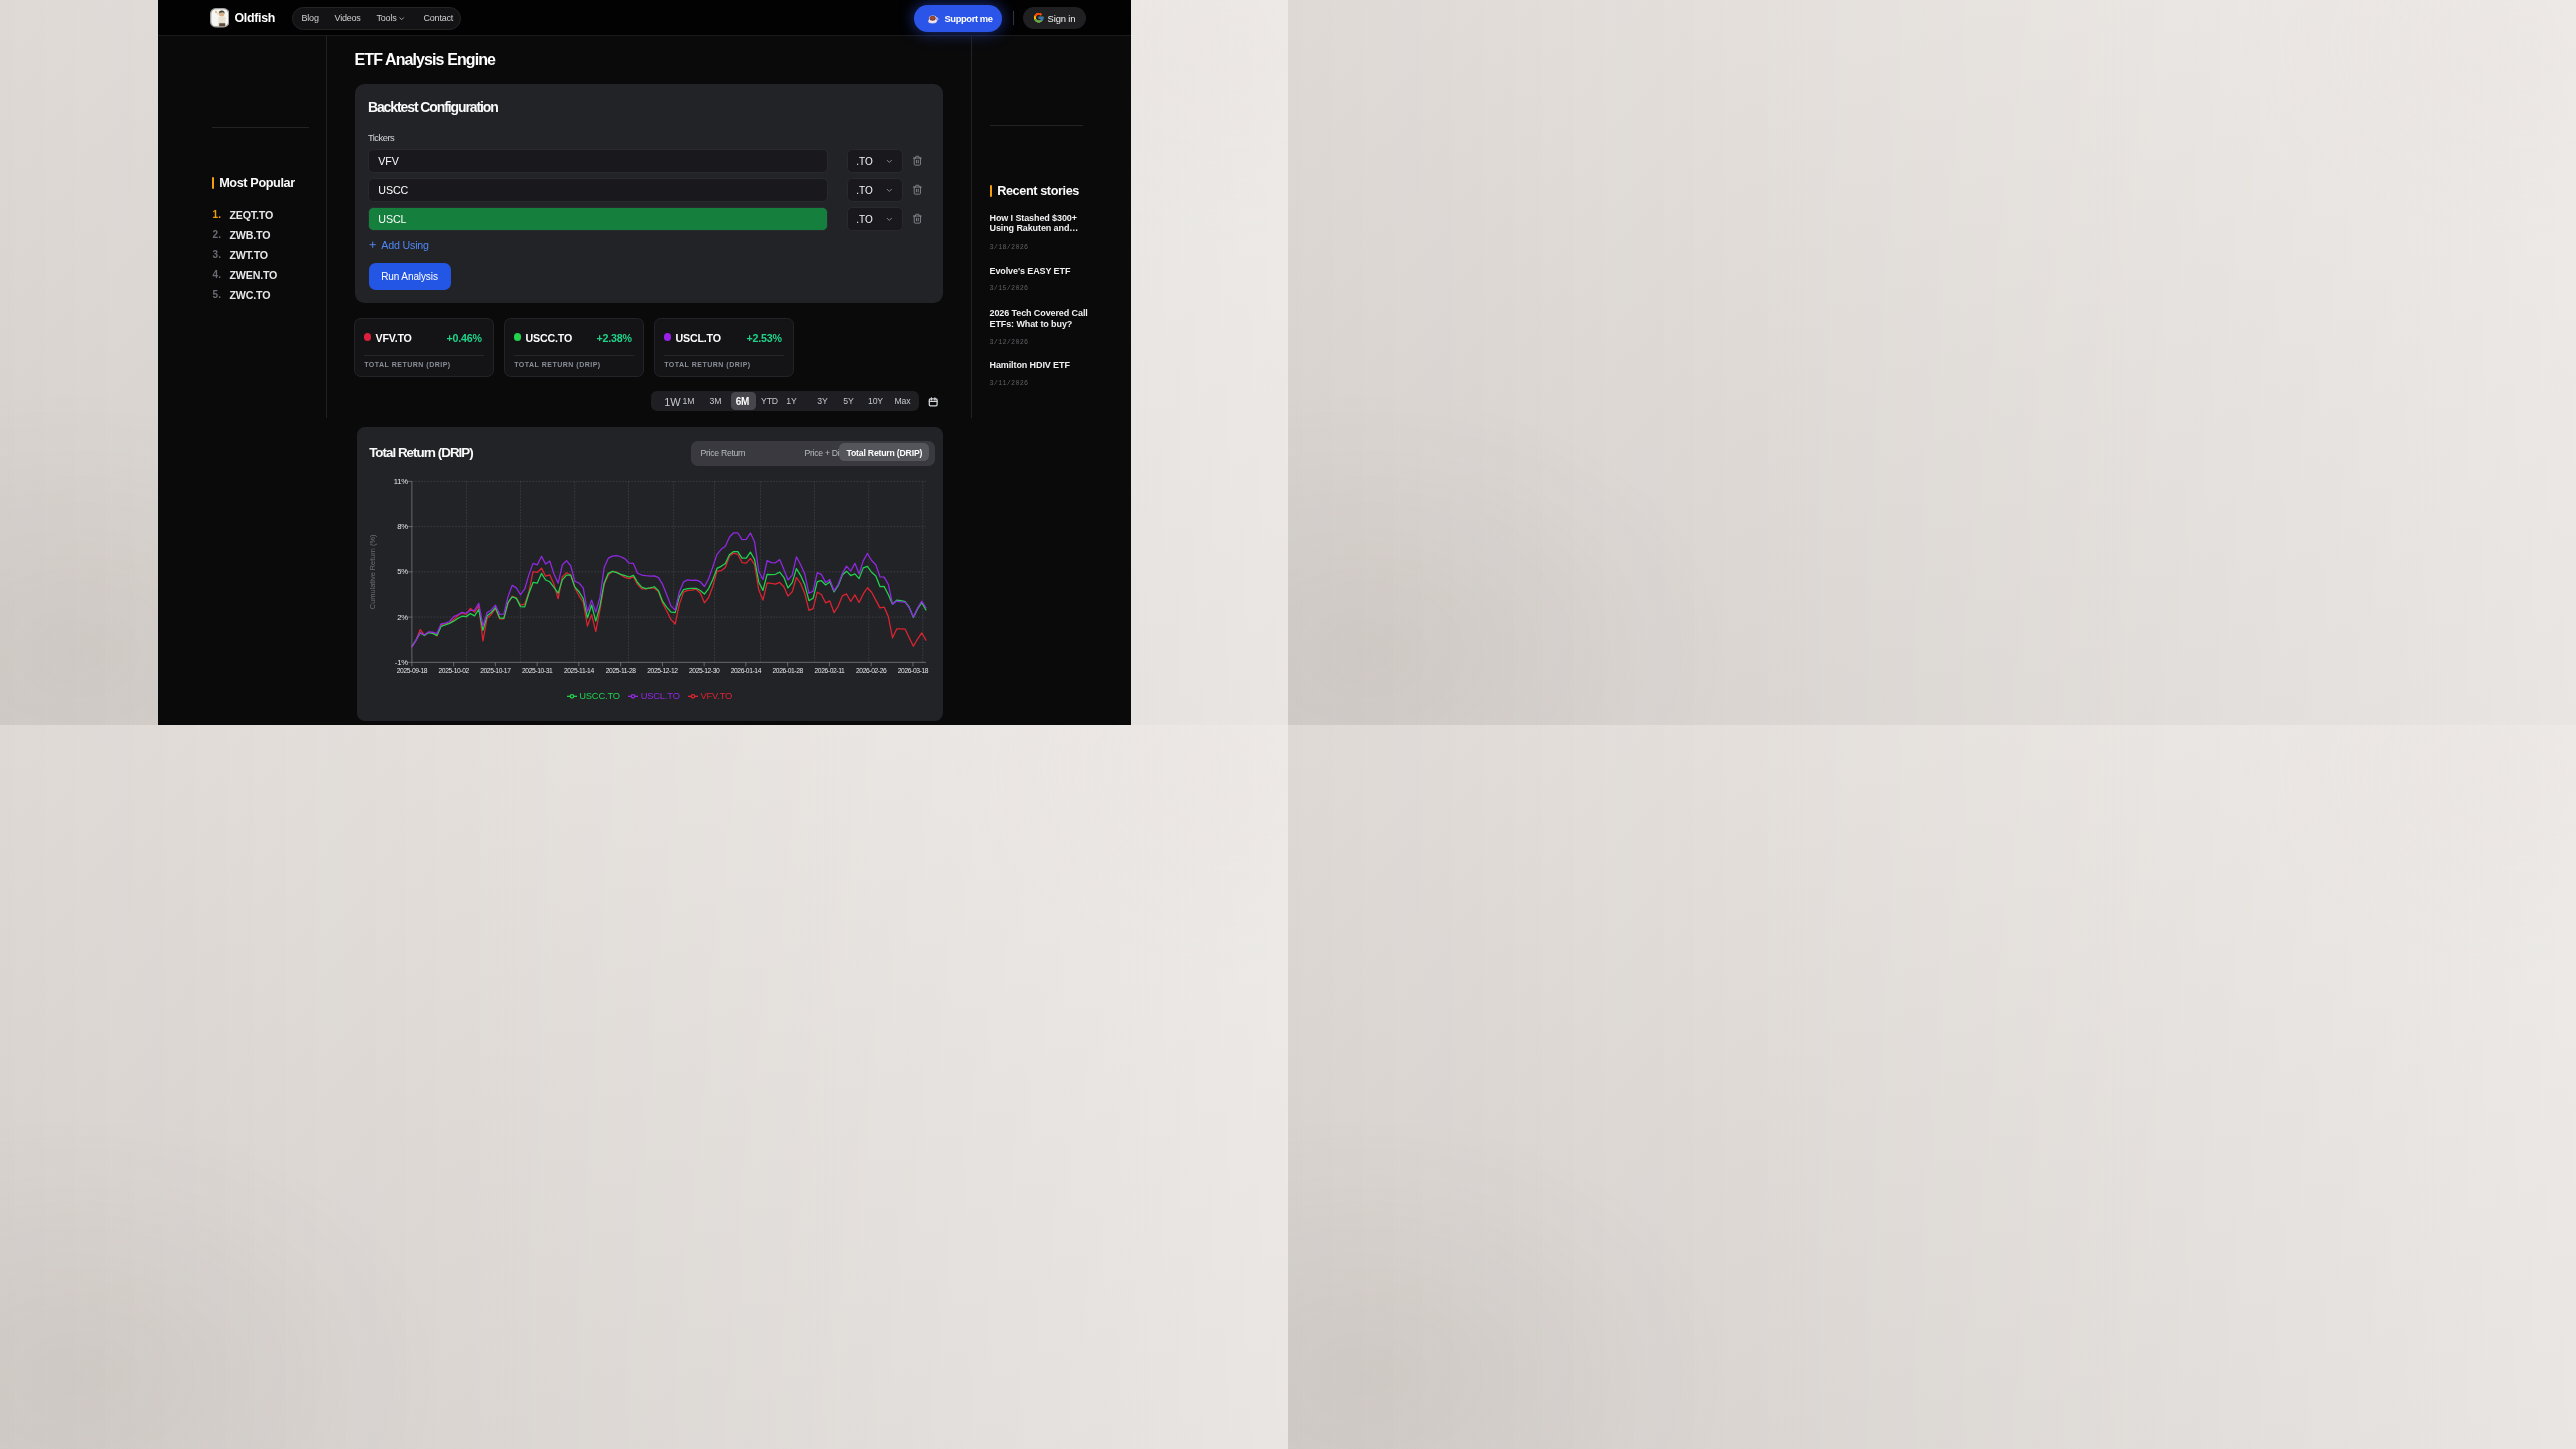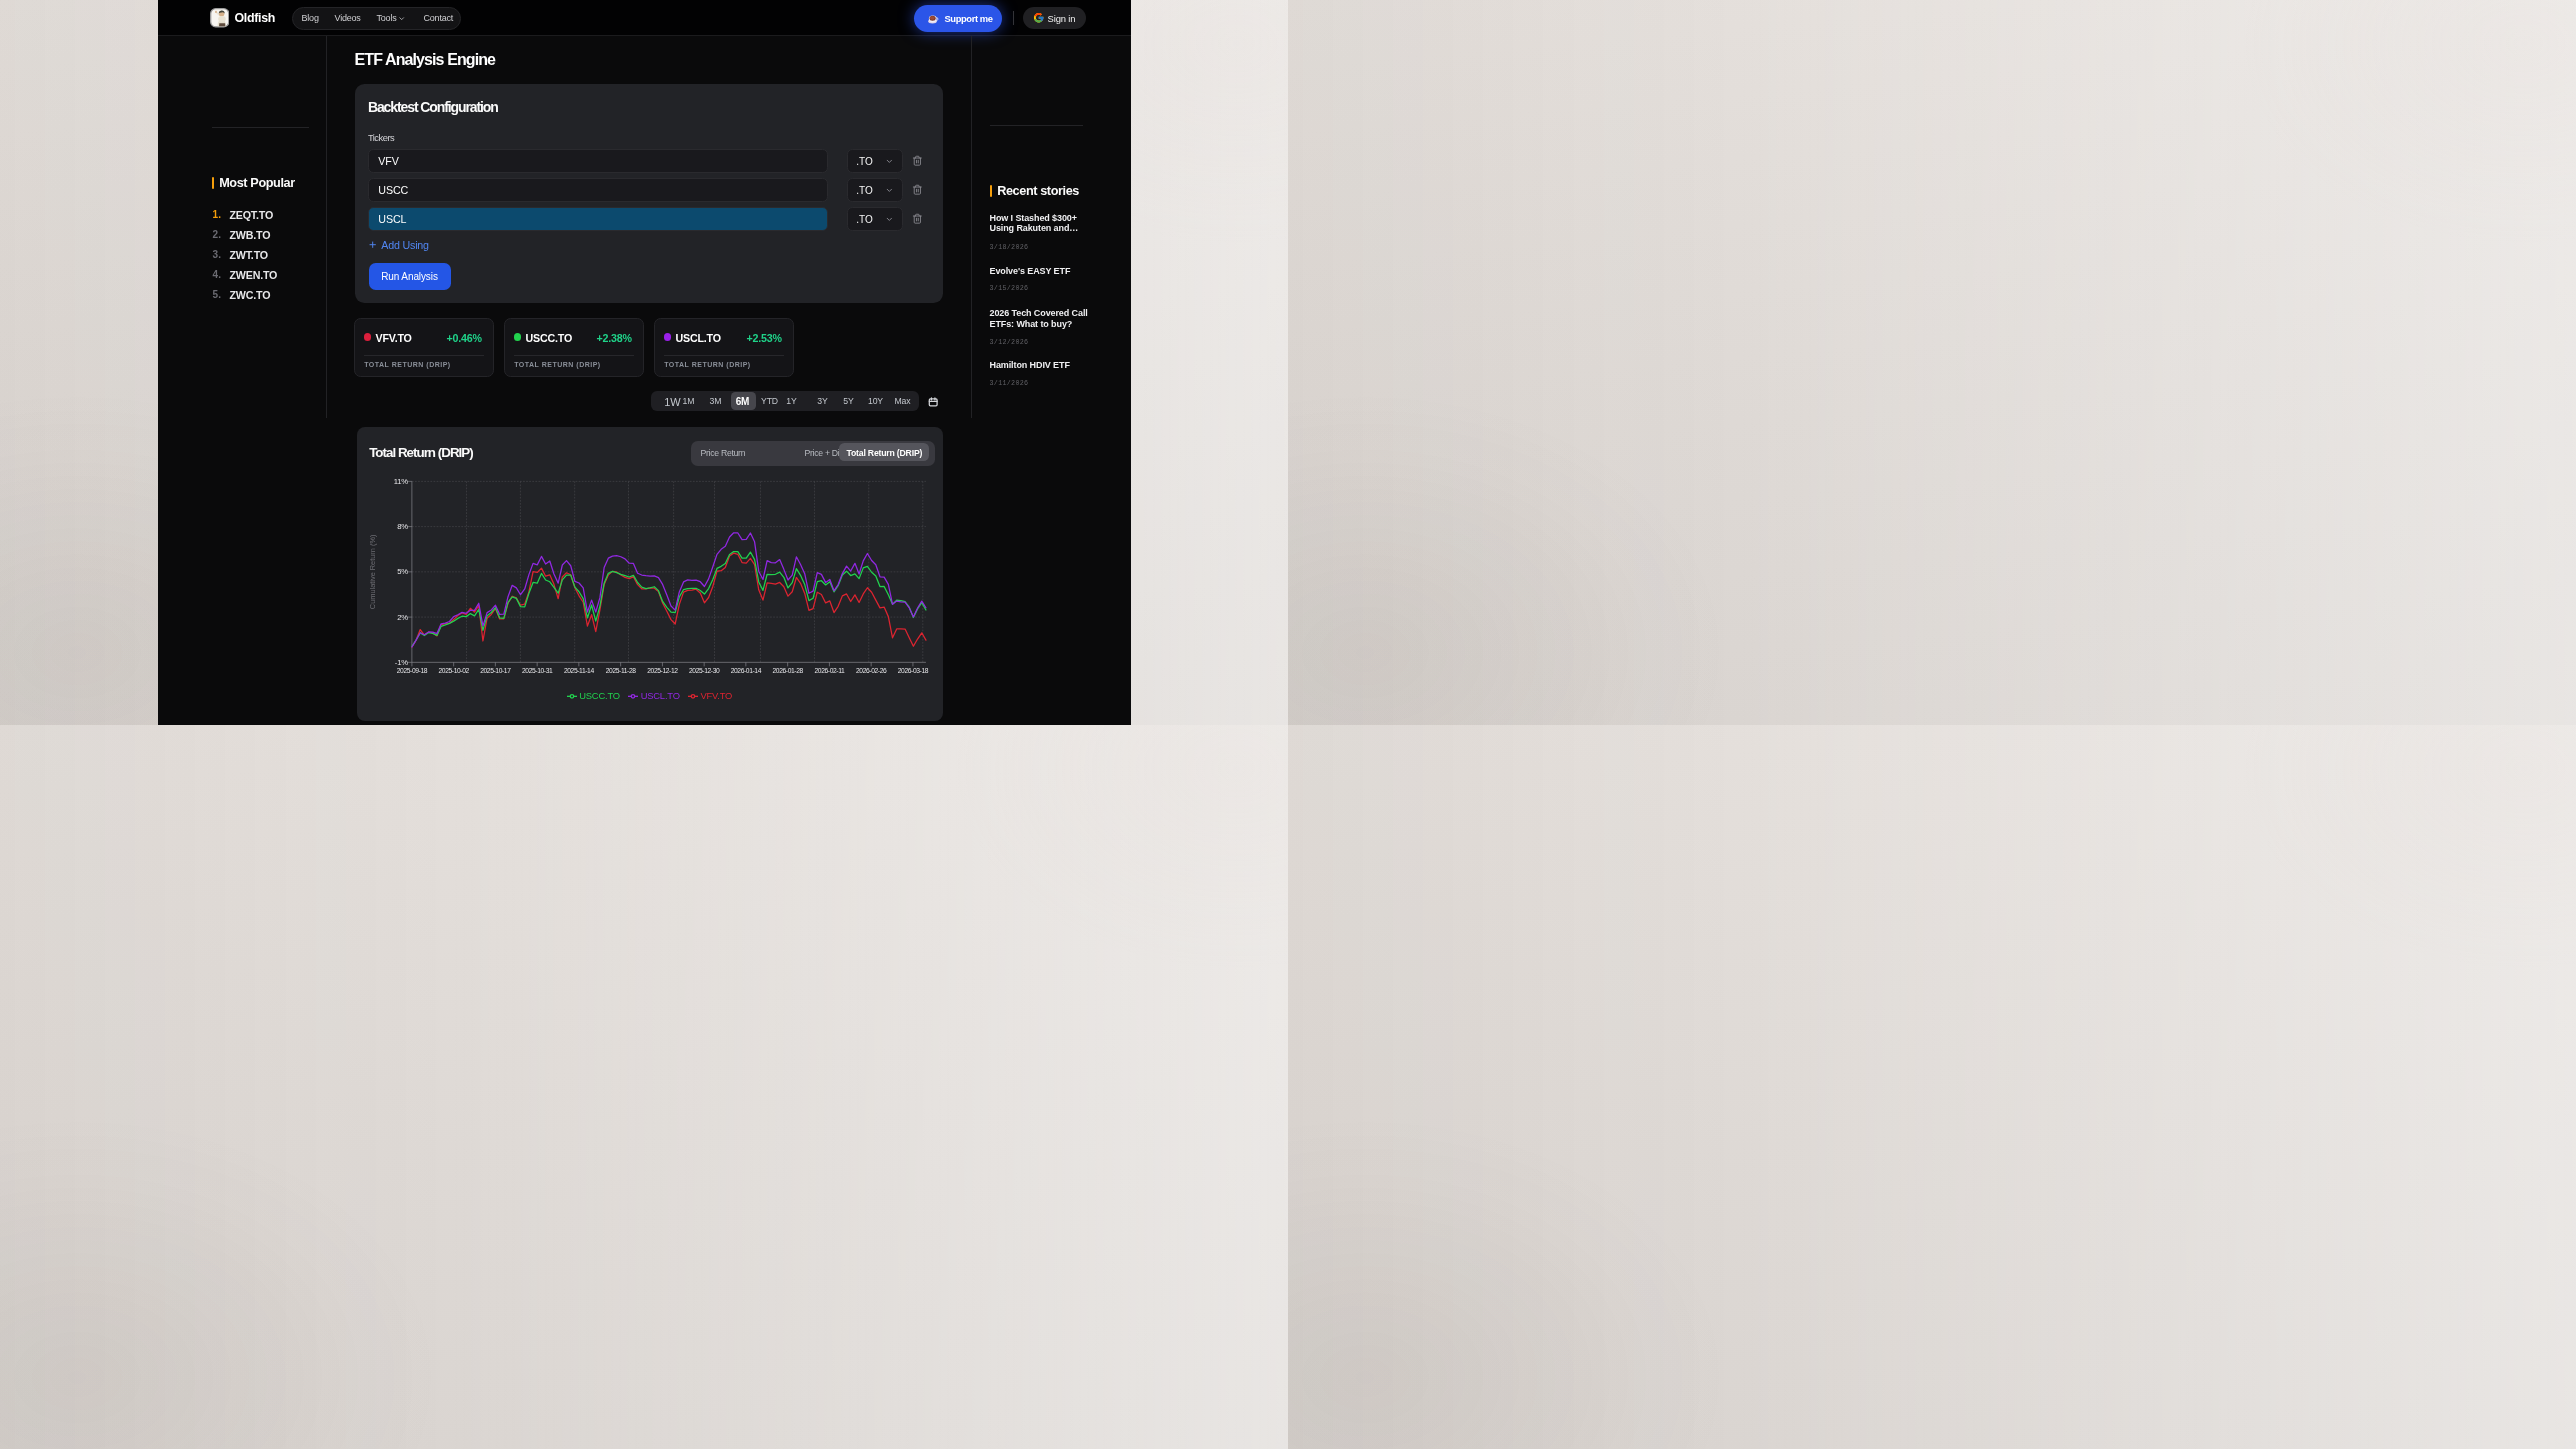--- a/index.html
+++ b/index.html
@@ -114,21 +114,21 @@
           <path d="m6 9 6 6 6-6"></path>
         </svg>
       </div>
     <svg class="abs" style="left:557px;top:100px;" width="10.7" height="11.4" viewBox="0 0 24 24" fill="none" stroke="#8f8f96" stroke-width="1.9" stroke-linecap="round" stroke-linejoin="round">
         <path d="M3 6h18"></path>
         <path d="M19 6v14a2 2 0 0 1-2 2H7a2 2 0 0 1-2-2V6"></path>
         <path d="M8 6V4a2 2 0 0 1 2-2h4a2 2 0 0 1 2 2v2"></path>
         <line x1="10" y1="11" x2="10" y2="17"></line>
         <line x1="14" y1="11" x2="14" y2="17"></line>
       </svg>
-<div class="abs" style="left:13.4px;top:123px;width:460px;height:23.5px;background:#0c4a6e;border:0.7px solid #2a2a2e;border-radius:5.4px;">
+<div class="abs" style="left:13.4px;top:123px;width:460px;height:23.5px;background:#15803d;border:0.7px solid #2a2a2e;border-radius:5.4px;">
       <span style="position:absolute;left:9.4px;top:5.4px;font-size:10.7px;color:#fdfdfd;letter-spacing:-0.1px;">USCL</span>
       </div>
     <div class="abs" style="left:492px;top:123px;width:56px;height:23.5px;background:#19191d;border:0.7px solid #2a2a2e;border-radius:5.4px;">
       <span style="position:absolute;left:8.7px;top:6px;font-size:10px;color:#f5f5f5;">.TO</span>
       <svg width="8.7" height="8.7" viewBox="0 0 24 24" fill="none" stroke="#9a9aa1" stroke-width="2.2" stroke-linecap="round" stroke-linejoin="round" style="position:absolute;right:7.4px;top:7.4px;">
           <path d="m6 9 6 6 6-6"></path>
         </svg>
       </div>
     <svg class="abs" style="left:557px;top:129px;" width="10.7" height="11.4" viewBox="0 0 24 24" fill="none" stroke="#8f8f96" stroke-width="1.9" stroke-linecap="round" stroke-linejoin="round">
         <path d="M3 6h18"></path>

